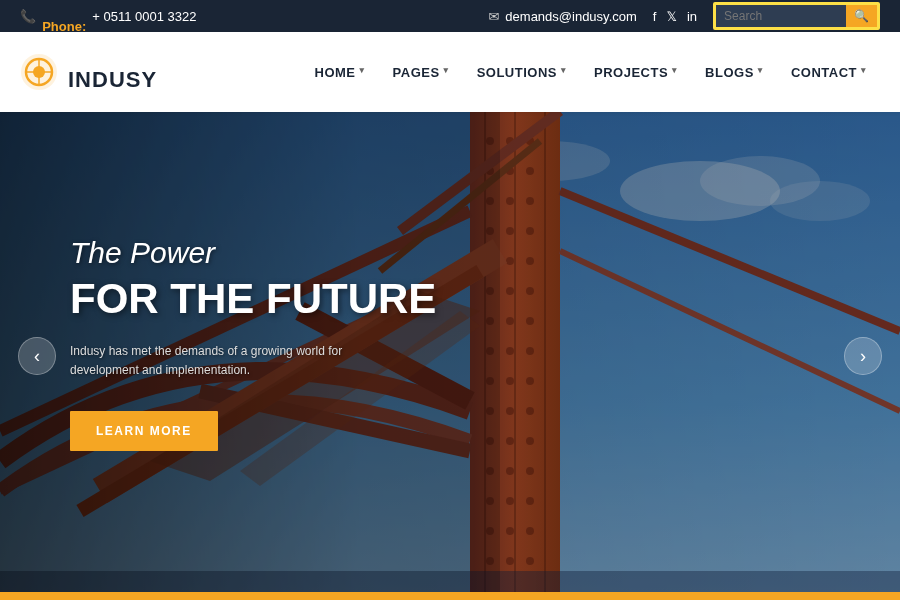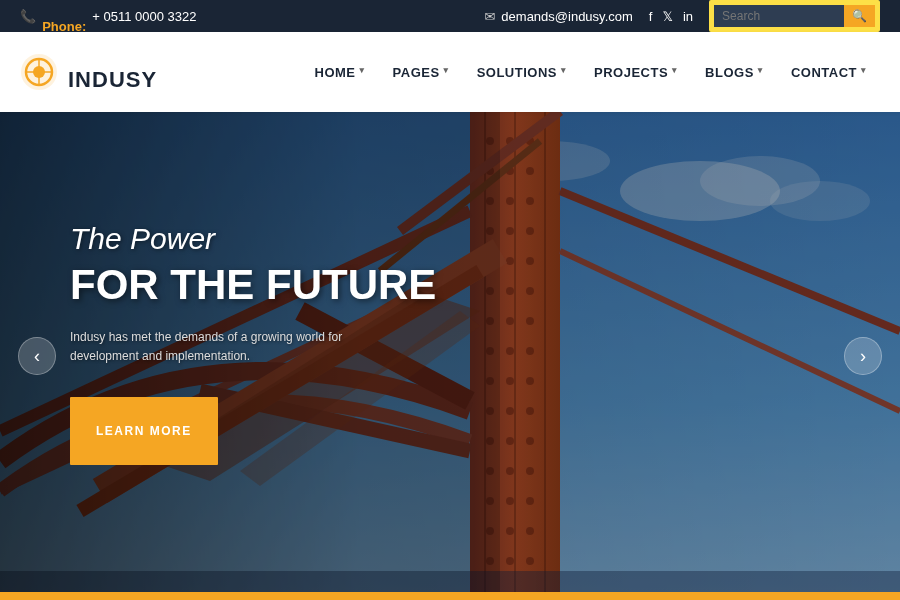--- a/index.html
+++ b/index.html
@@ -48,21 +48,21 @@
     .social-icon {
       color: #fff;
       font-size: 13px;
       cursor: pointer;
       text-decoration: none;
     }
     .search-bar {
       display: flex;
       align-items: center;
       background: #2e3d52;
-      border: 5px solid #fde047;
+      border: 3px solid #fde047;
       border-radius: 2px;
     }
     .search-input {
       background: transparent;
       border: none;
       outline: none;
       color: #aaa;
       padding: 3px 8px;
       font-size: 12px;
       width: 130px;
@@ -148,21 +148,21 @@
       z-index: 0;
     }
     .hero-overlay {
       position: absolute;
       top: 0; left: 0; right: 0; bottom: 0;
       background: rgba(0,0,0,0.28);
       z-index: 2;
     }
     .hero-content {
       position: absolute;
-      top: 110px;
+      top: 124px;
       left: 70px;
       z-index: 3;
       max-width: 420px;
     }
     .hero-subtitle {
       font-size: 30px;
       font-style: italic;
       color: #fff;
       font-weight: 300;
       margin-bottom: 6px;
@@ -182,21 +182,21 @@
       font-size: 12px;
       color: #ddd;
       margin-bottom: 30px;
       line-height: 1.6;
       text-shadow: 1px 1px 3px rgba(0,0,0,0.5);
     }
     .hero-btn {
       background: #f5a623;
       color: #fff;
       border: none;
-      padding: 27px 26px;
+      padding: 13px 26px;
       font-size: 12px;
       font-weight: bold;
       letter-spacing: 1.5px;
       text-transform: uppercase;
       cursor: pointer;
       border-radius: 1px;
     }
 
     
     .slider-arrow {
@@ -237,21 +237,21 @@
       height: 100%;
     }
   </style>
 </head>
 <body>
 
 <div class="top-bar">
   <div class="top-bar-left">
     <span class="phone-icon">📞</span>
     <span class="phone-label">Phone:</span>
-    <span class="phone-number">+ 0511 0000 3322</span>
+    <span class="phone-number">+ 0511 0001 3322</span>
   </div>
   <div class="top-bar-right">
     <div class="email-section">
       <span class="email-icon">✉</span>
       <span>demands@indusy.com</span>
     </div>
     <div class="social-icons">
       <a class="social-icon">f</a>
       <a class="social-icon">𝕏</a>
       <a class="social-icon">in</a>

